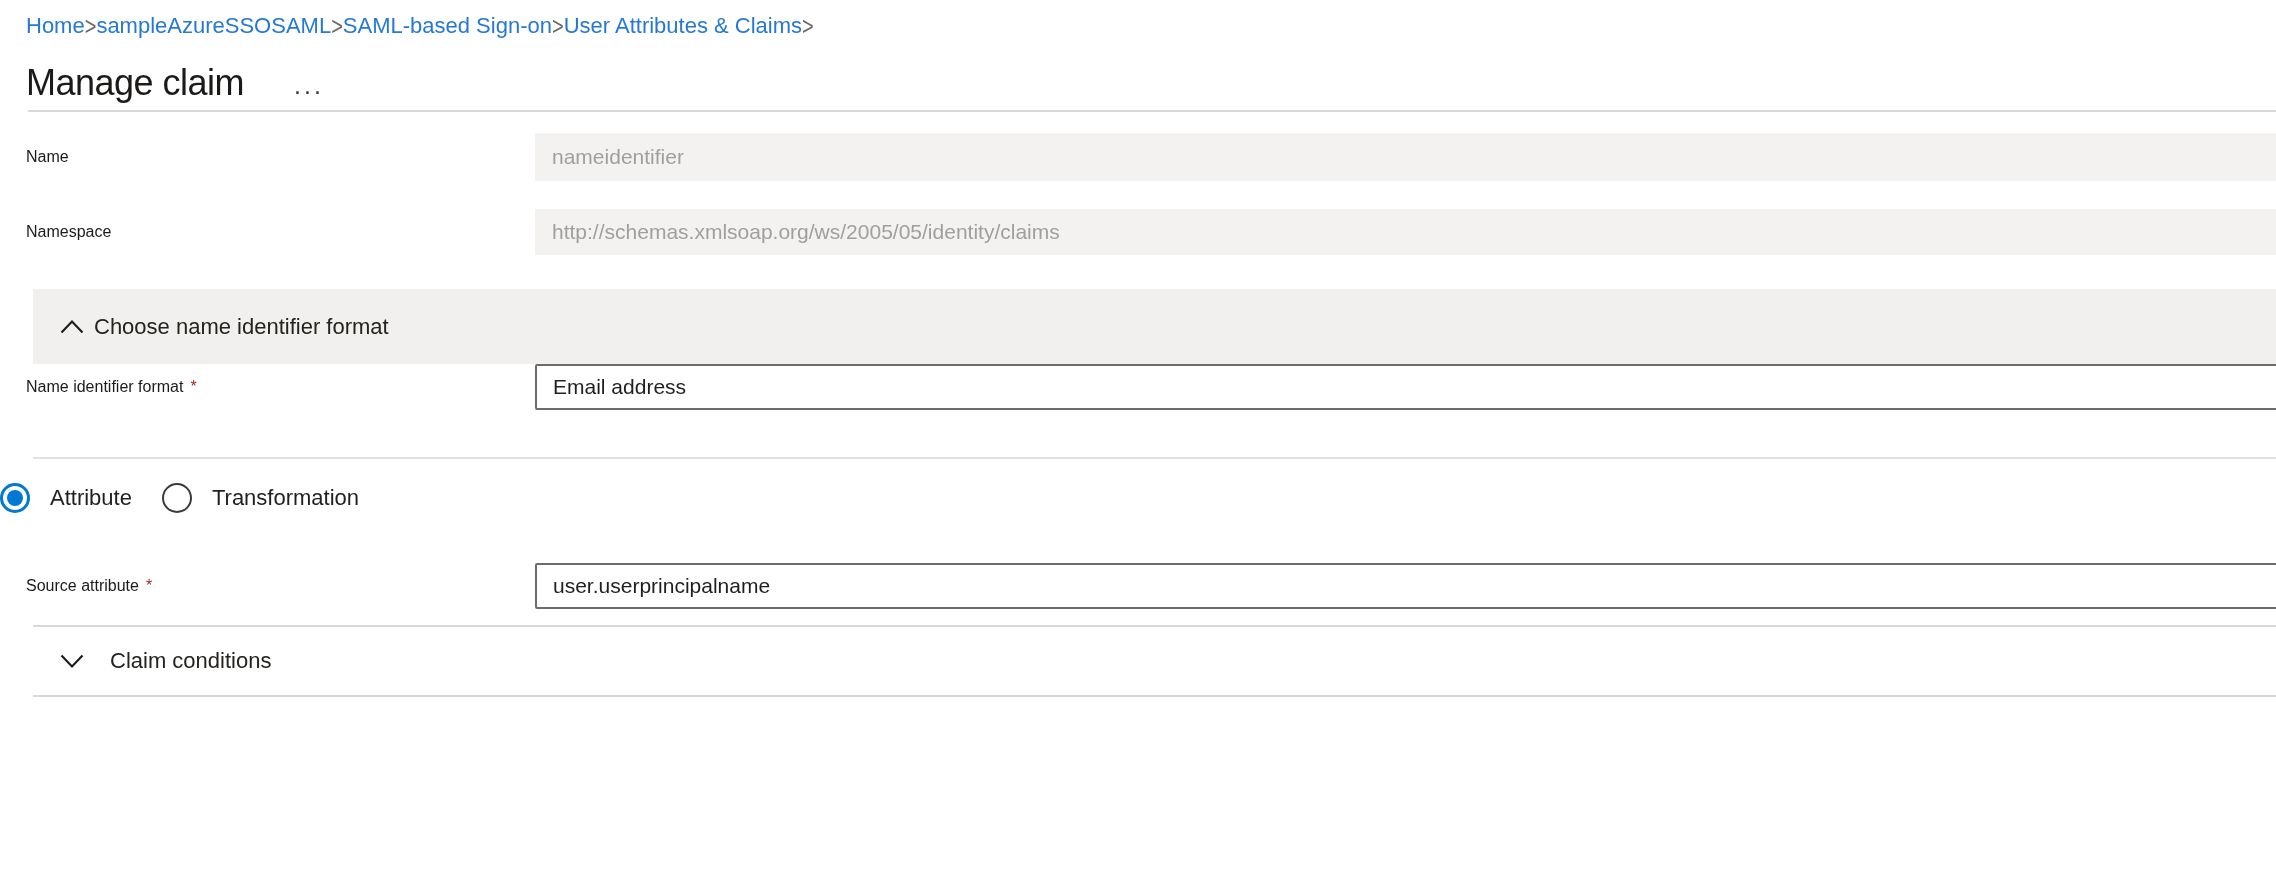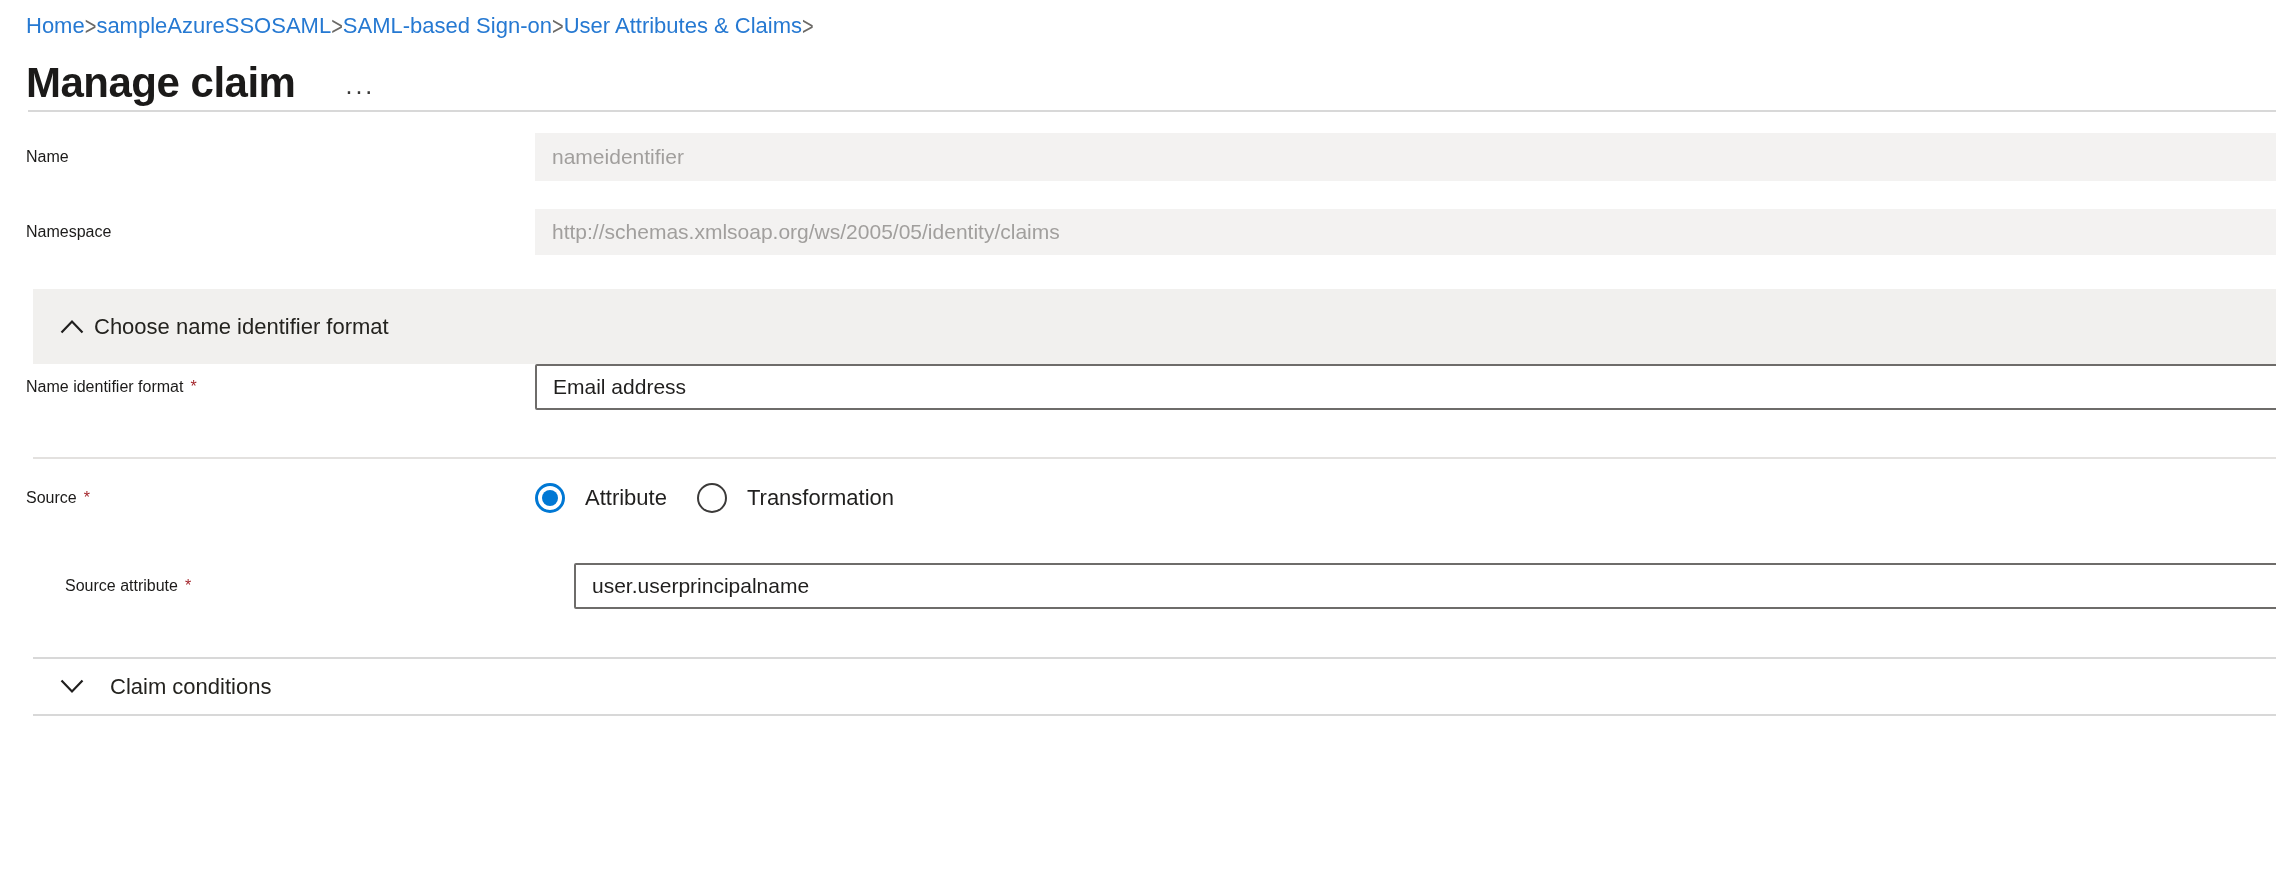--- a/index.html
+++ b/index.html
@@ -7,21 +7,21 @@
     font-family:"Liberation Sans", sans-serif; color:#201f1e; }
 
   
   .breadcrumb { display:flex; align-items:center; padding:13px 0 0 26px;
     font-size:22px; line-height:26px; white-space:nowrap; }
   .breadcrumb a { color:#2679d2; text-decoration:none; cursor:pointer; }
   .breadcrumb .sep { color:#6b6966; font-size:20px; transform:scaleY(1.25); display:inline-block; }
 
   
   .title-row { display:flex; align-items:flex-end; gap:46px; padding-left:26px; margin-top:20px; }
-  .title-row h1 { font-size:42px; line-height:48px; font-weight:700; color:#1b1a19; letter-spacing:-0.5px; }
+  .title-row h1 { font-size:36px; line-height:48px; font-weight:400; color:#1b1a19; letter-spacing:-0.5px; }
   .more-btn { background:none; border:none; font-size:25px; color:#3b3a39; cursor:pointer;
     padding:0 4px 7px 4px; letter-spacing:3px; font-family:inherit; }
 
   
   .toolbar { margin:84px 0 0 43px; height:50px; display:flex; align-items:center; gap:32px; }
   .tb-btn { display:flex; align-items:center; gap:19px; background:none; border:none;
     font-size:21px; color:#a3a2a0; font-family:inherit; cursor:default; }
   .tb-divider { height:2px; background:#d8d8d8; margin-left:28px; margin-top:3px; }
 
   
@@ -36,37 +36,37 @@
     border:2px solid #6e6c6a; border-radius:2px; font-size:21px; color:#201f1e;
     padding:0 12px 0 16px; font-family:inherit; }
 
   .row-name { margin-top:21px; }
   .row-namespace { margin-top:28px; }
   .row-namespace .input-disabled { height:46px; }
 
   .section-band { margin-top:34px; margin-left:33px; height:75px; background:#f1f0ee;
     display:flex; align-items:center; gap:9px; padding-left:26px; font-size:22px;
     color:#24231f; cursor:pointer; }
-  .section-collapsed { margin-top:48px; margin-left:33px; height:59px; background:#fff;
+  .section-collapsed { margin-top:16px; margin-left:33px; height:72px; background:#fff;
     border-top:2px solid #d8d8d8; border-bottom:2px solid #d8d8d8;
     display:flex; align-items:center; gap:25px; padding-left:26px; font-size:22px;
     color:#24231f; cursor:pointer; }
 
   .row-format { }
   .form-divider { height:2px; background:#e3e1df; margin-left:33px; margin-top:47px; }
 
   .row-source { margin-top:14px; height:50px; }
   .radio-group { display:flex; align-items:center; }
   .radio { display:flex; align-items:center; gap:20px; margin-right:30px; cursor:pointer; font-size:22px; }
   .radio-circle { width:30px; height:30px; border-radius:50%; border:2px solid #3b3a39;
     position:relative; flex:0 0 30px; }
   .radio-circle.selected { border:3px solid #0078d4; }
   .radio-circle.selected::after { content:""; position:absolute; inset:4px; border-radius:50%; background:#0078d4; }
 
-  .row-srcattr { margin-top:40px;padding-left:39px; }
+  .row-srcattr { margin-top:40px; }
 
   svg { display:block; }
 </style>
 </head>
 <body>
 
 <div>
 
   <nav class="breadcrumb">
     <a>Home</a>
@@ -114,23 +114,20 @@
       <span>Name identifier format</span><span class="req">*</span>
     </div>
     <div class="field-col">
       <input class="input-box" readonly="" value="Email address" style="">
     </div>
   </div>
 
   <div class="form-divider"></div>
 
   <div class="row row-source">
-    <div class="label-col">
-      <span>Source</span><span class="req">*</span>
-    </div>
     <div class="field-col">
       <div class="radio-group">
         <label class="radio">
           <span class="radio-circle selected"></span>
           <span>Attribute</span>
         </label>
         <label class="radio">
           <span class="radio-circle"></span>
           <span>Transformation</span>
         </label>

